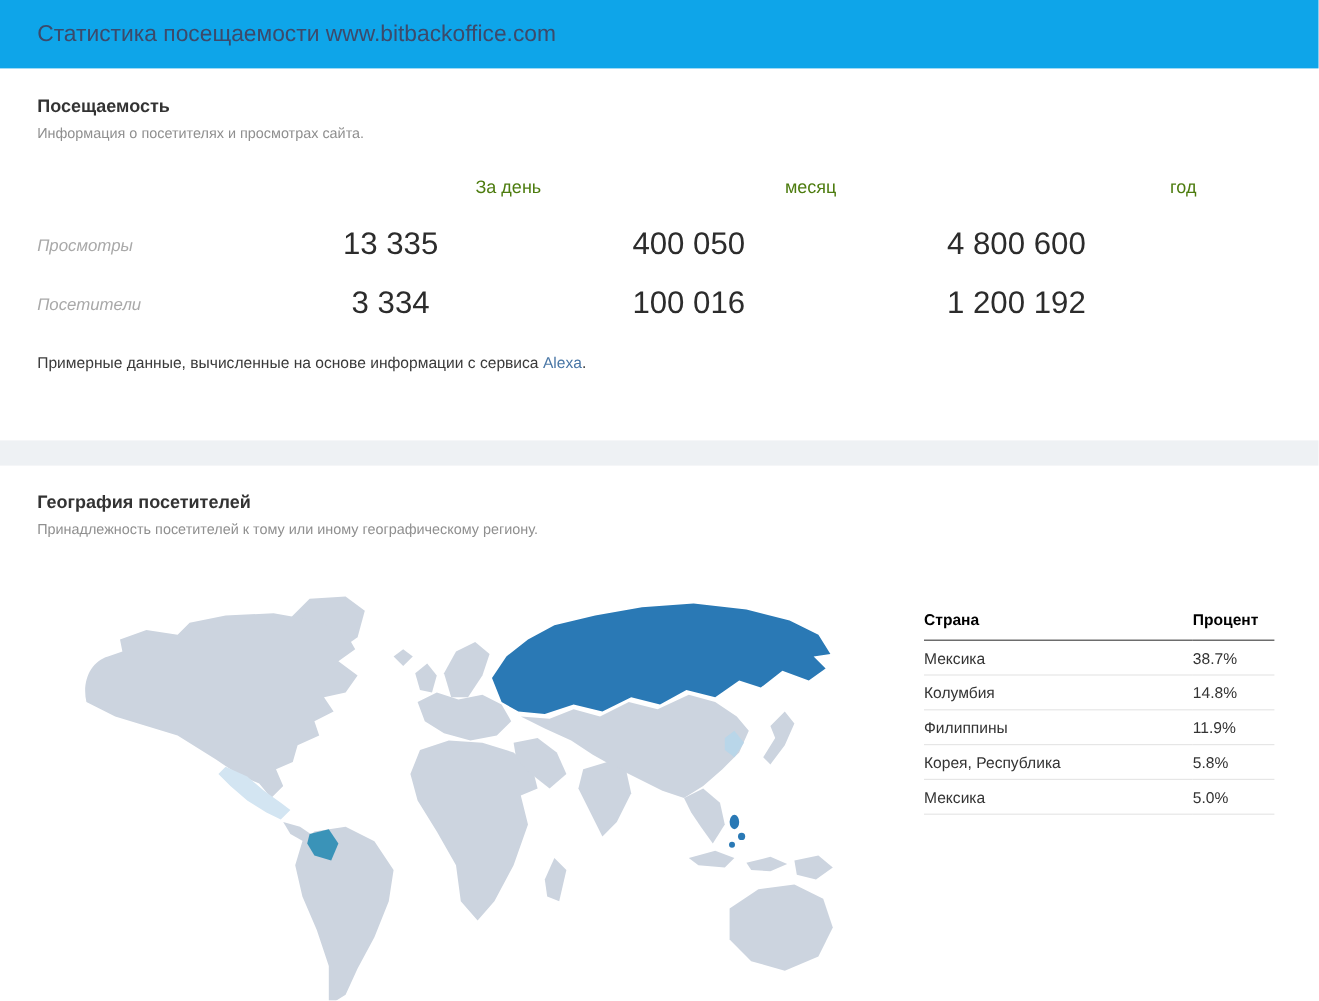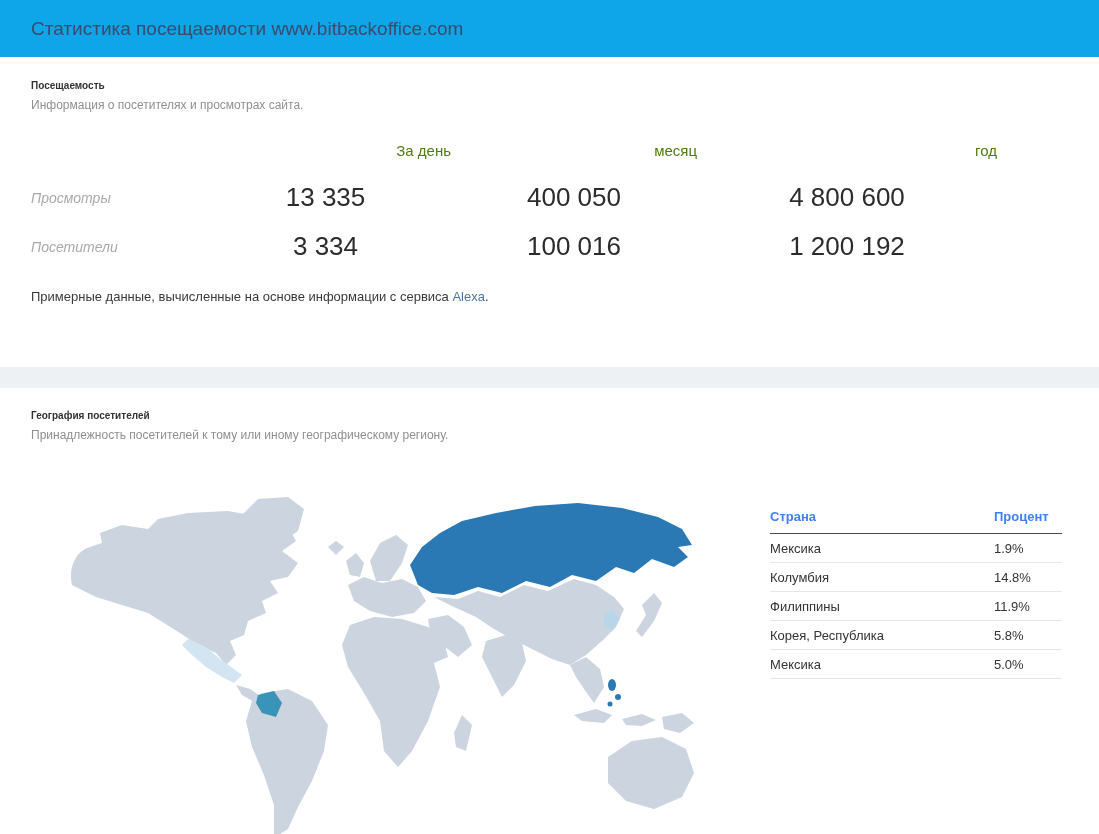--- a/index.html
+++ b/index.html
@@ -32,21 +32,21 @@
     white-space: nowrap;
   }
 
   
   .traffic {
     position: absolute;
     top: 80px; left: 31px;
     width: 966px;
   }
   .section-title {
-    font-size: 10px;
+    font-size: 15px;
     font-weight: 700;
     color: #333;
   }
   .section-sub {
     font-size: 12px;
     color: #8f8f8f;
     margin-top: 7px;
   }
   table.stats {
     margin-top: 30px;
@@ -117,21 +117,21 @@
     top: 505px; left: 770px;
     width: 292px;
     border-collapse: collapse;
     table-layout: fixed;
   }
   table.geo col.g1 { width: 224px; }
   table.geo col.g2 { width: 68px; }
   table.geo th {
     font-size: 13px;
     font-weight: 700;
-    color: #3b82f6;
+    color: #000000;
     text-align: left;
     padding: 4px 0 9px 0;
     border-bottom: 1px solid #4a4a4a;
   }
   table.geo td {
     font-size: 13px;
     color: #333;
     text-align: left;
     padding: 7px 0 6px 0;
     border-bottom: 1px solid #e6e6e6;
@@ -257,21 +257,21 @@
       </colgroup>
     <thead>
       <tr>
         <th>Страна</th>
         <th>Процент</th>
       </tr>
     </thead>
     <tbody>
       <tr>
         <td>Мексика</td>
-        <td>1.9%</td>
+        <td>38.7%</td>
       </tr>
       <tr>
         <td>Колумбия</td>
         <td>14.8%</td>
       </tr>
       <tr>
         <td>Филиппины</td>
         <td>11.9%</td>
       </tr>
       <tr>

